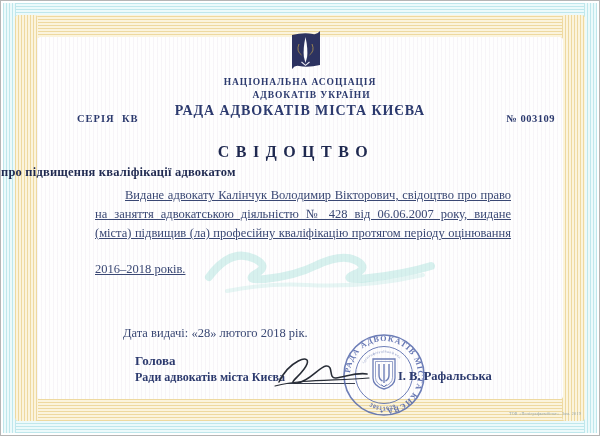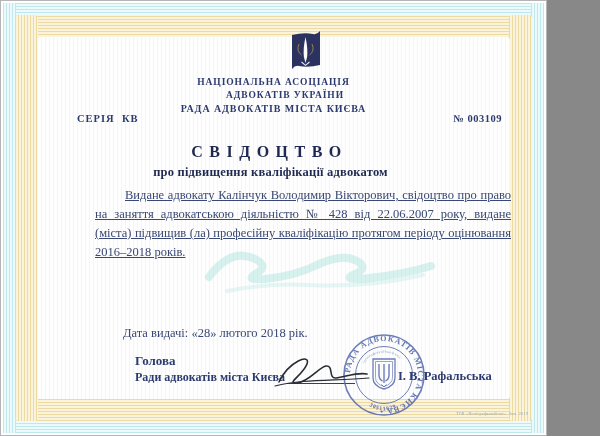--- a/index.html
+++ b/index.html
@@ -1,17 +1,17 @@
 <!DOCTYPE html>
 <html><head>
 <meta charset="utf-8">
 <style>
   html,body{margin:0;padding:0;background:#888;}
   .page{
-    position:relative;width:547px;height:436px;background:#fff;
+    position:relative;width:600px;height:436px;background:#fff;
     font-family:"Liberation Serif","DejaVu Serif",serif;
     overflow:hidden;border:1px solid #b5b5b5;box-sizing:border-box;
   }
   
   .strip{position:absolute;}
   .cy-h{background:repeating-linear-gradient(0deg,#bfe7ec 0 1px,#ecfafb 1px 3px);}
   .cy-v{background:repeating-linear-gradient(90deg,#bfe7ec 0 1px,#ecfafb 1px 3px);}
   .yl-h{background:repeating-linear-gradient(0deg,#eed9a0 0 1px,#fbf4dd 1px 3px);}
   .yl-v{background:repeating-linear-gradient(90deg,#eed9a0 0 1px,#fbf4dd 1px 3px);}
   .cy-top{left:2px;right:2px;top:2px;height:13px;}
@@ -25,29 +25,29 @@
   .inner{
     position:absolute;left:36px;top:36px;right:36px;bottom:36px;
     background:repeating-linear-gradient(90deg,rgba(182,158,192,0.10) 0 1px,transparent 1px 4px),#fefefe;
     border-radius:3px;
   }
   
   .abs{position:absolute;}
   .org{left:0;right:0;text-align:center;font-weight:bold;letter-spacing:0.9px;color:#2c3a6e;}
   .org1{top:76px;font-size:9.5px;}
   .org2{top:89px;font-size:9.5px;padding-left:23px;}
-  .org3{top:102px;font-size:10px;}
+  .org3{top:102px;font-size:14px;}
   .series{left:76px;top:112px;font-size:10.5px;font-weight:bold;letter-spacing:1px;color:#2c3a6e;white-space:pre;}
   .number{right:44px;top:112px;font-size:10.5px;font-weight:bold;letter-spacing:0.5px;color:#2c3a6e;}
   .title{left:0;right:24px;top:142px;text-align:center;font-size:16px;font-weight:bold;letter-spacing:6.5px;color:#1f2950;margin-left:16px;}
-  .subtitle{left:0;right:6px;top:164px;text-align:center;font-size:12.5px;font-weight:bold;letter-spacing:0.2px;color:#1f2950;}
+  .subtitle{left:0;right:6px;top:164px;font-size:12.5px;font-weight:bold;letter-spacing:0.2px;color:#1f2950;}
   .bodytext{left:94px;top:185px;width:416px;font-size:12.5px;line-height:19px;color:#3a4874;text-decoration:underline;}
   .bline{text-align:justify;text-align-last:justify;}
   .bline.first{text-indent:30px;}
-  .bline.last{text-align-last:left;}
+  .bline.last{text-align-last:left;margin-top:17px;}
   .dateline{left:122px;top:325px;font-size:12.5px;color:#3a4874;}
   .role1{left:134px;top:352px;font-size:13px;font-weight:600;color:#2c3a6e;}
   .role2{left:134px;top:369px;font-size:12px;font-weight:600;color:#2c3a6e;}
   .sigline{left:286px;top:362px;width:68px;height:20px;border-bottom:1.2px solid #39404f;}
   .signame{left:397px;top:368px;font-size:12.5px;font-weight:bold;color:#2c3a6e;z-index:5;}
   .printcode{right:18px;bottom:19px;font-size:4px;letter-spacing:0.3px;color:#93a4aa;}
   svg{display:block;}
 </style>
 </head>
 <body>
@@ -86,21 +86,21 @@
   <div class="abs org org3">РАДА АДВОКАТІВ МІСТА КИЄВА</div>
 
   <div class="abs series">СЕРІЯ  КВ</div>
   <div class="abs number">№ 003109</div>
 
   <div class="abs title">СВІДОЦТВО</div>
   <div class="abs subtitle">про підвищення кваліфікації адвокатом</div>
 
   <div class="abs bodytext">
     <div class="bline first">Видане адвокату Калінчук Володимир Вікторович, свідоцтво про право</div>
-    <div class="bline">на заняття адвокатською діяльністю № 428 від 22.06.2007 року, видане</div>
+    <div class="bline">на заняття адвокатською діяльністю № 428 від 06.06.2007 року, видане</div>
     <div class="bline">(міста) підвищив (ла) професійну кваліфікацію протягом періоду оцінювання</div>
     <div class="bline last">2016–2018 років.</div>
   </div>
 
   <div class="abs dateline">Дата видачі: «28» лютого 2018 рік.</div>
 
   <div class="abs role1">Голова</div>
   <div class="abs role2">Ради адвокатів міста Києва</div>
   <div class="abs sigline"></div>
 

